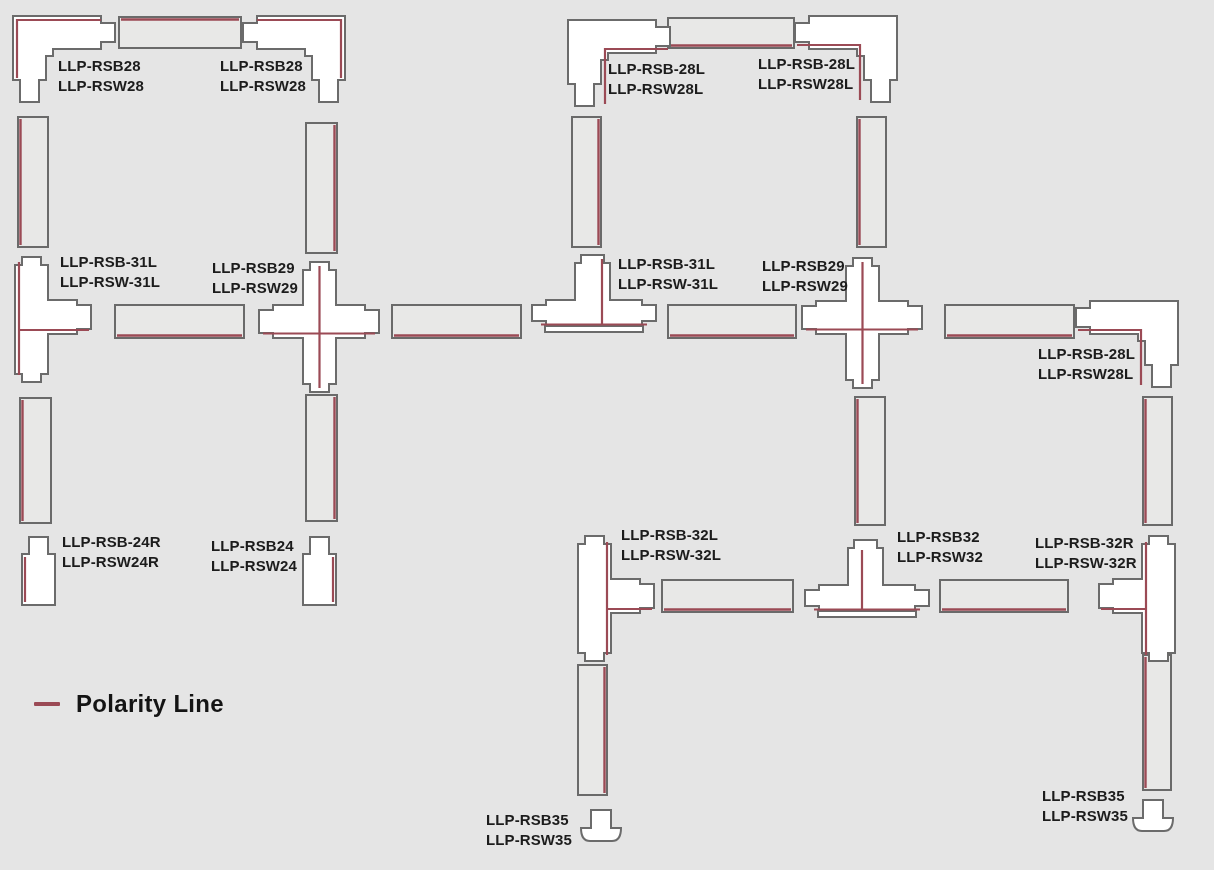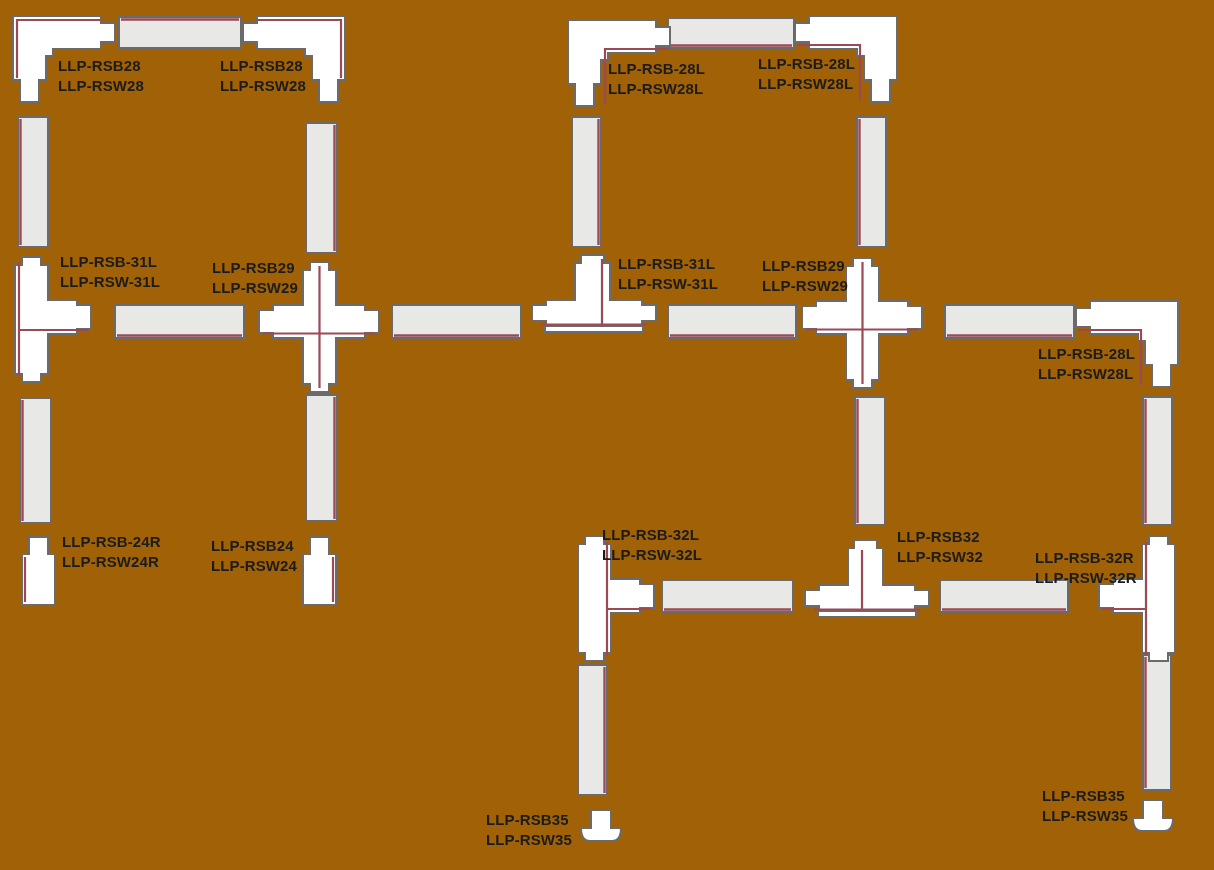--- a/index.html
+++ b/index.html
@@ -1,17 +1,17 @@
 <!DOCTYPE html>
 <html><head>
 <meta charset="utf-8">
 <style>
   html,body{margin:0;padding:0;background:#ffffff;}
   #stage{
-    position:relative;width:1214px;height:870px;background:#a16207;overflow:hidden;
+    position:relative;width:1214px;height:870px;background:#e5e5e5;overflow:hidden;
     font-family:"Liberation Sans",sans-serif;
   }
   #diagram-svg{position:absolute;left:0;top:0;}
   .lbl{
     position:absolute;font-size:15px;font-weight:600;color:#1c1c1c;
     line-height:20px;white-space:nowrap;letter-spacing:0.1px;
   }
   .lbl span{display:block;}
   #legend{position:absolute;left:34px;top:690px;display:flex;align-items:center;}
   #legend .dash{display:inline-block;width:26px;height:4px;background:#9b4a55;margin-right:16px;border-radius:1px;}
@@ -195,35 +195,39 @@
       <span>LLP-RSW-31L</span>
     </div>
   <div class="lbl" style="left:762px;top:256px">
       <span>LLP-RSB29</span>
       <span>LLP-RSW29</span>
     </div>
   <div class="lbl" style="left:1038px;top:344px">
       <span>LLP-RSB-28L</span>
       <span>LLP-RSW28L</span>
     </div>
-  <div class="lbl" style="left:602px;top:525px">
+  <div class="lbl" style="left:621px;top:525px">
       <span>LLP-RSB-32L</span>
       <span>LLP-RSW-32L</span>
     </div>
   <div class="lbl" style="left:897px;top:527px">
       <span>LLP-RSB32</span>
       <span>LLP-RSW32</span>
     </div>
-  <div class="lbl" style="left:1035px;top:548px">
+  <div class="lbl" style="left:1035px;top:533px">
       <span>LLP-RSB-32R</span>
       <span>LLP-RSW-32R</span>
     </div>
   <div class="lbl" style="left:486px;top:810px">
       <span>LLP-RSB35</span>
       <span>LLP-RSW35</span>
     </div>
   <div class="lbl" style="left:1042px;top:786px">
       <span>LLP-RSB35</span>
       <span>LLP-RSW35</span>
     </div>
 
+  <div id="legend">
+    <span class="dash"></span>
+    <span class="txt">Polarity Line</span>
+  </div>
 
 </div>
 
 </body></html>

